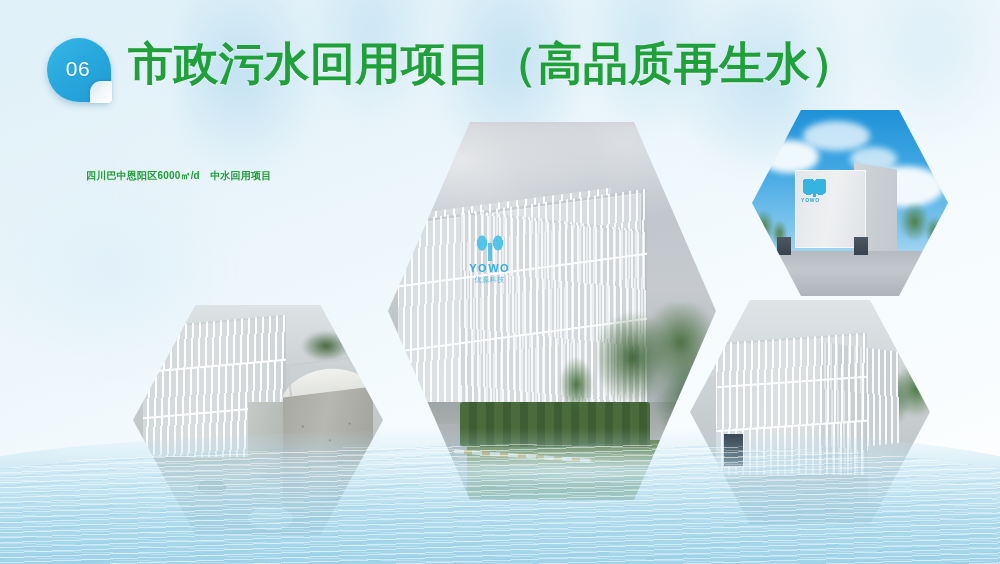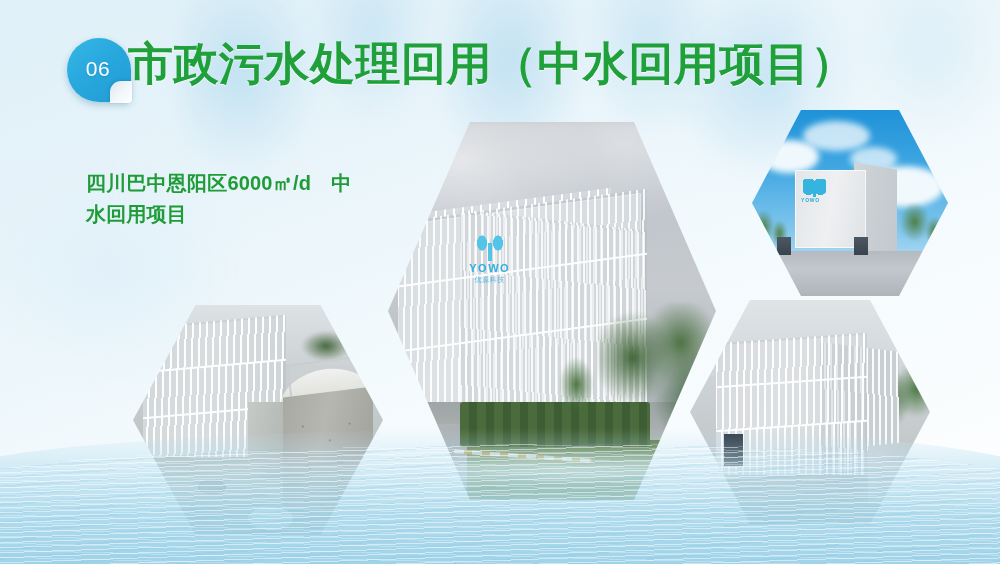--- a/index.html
+++ b/index.html
@@ -62,21 +62,21 @@
     opacity: .9;
   }
   .water-crest {
     position: absolute; left: 18%; width: 78%; bottom: 84px; height: 44px;
     background: radial-gradient(ellipse 52% 100% at 50% 100%, rgba(255,255,255,.9), rgba(255,255,255,0) 70%);
     filter: blur(6px);
   }
 
   
   .badge {
-    position: absolute; left: 67px; top: 38px; width: 64px; height: 64px;
+    position: absolute; left: 47px; top: 38px; width: 64px; height: 64px;
   }
   .badge-disc {
     position: absolute; inset: 0;
     background: linear-gradient(140deg, #37b6e6 0%, #29a8de 45%, #1e9cd4 100%);
     border-radius: 50% 50% 6px 50% / 50% 50% 6px 50%;
     box-shadow: 0 3px 7px rgba(30,110,150,.30);
   }
   .badge-fold {
     position: absolute; right: -1px; bottom: -1px; width: 22px; height: 22px;
     background: linear-gradient(315deg, #ffffff 0%, #f2f7fa 48%, #d7e6ee 100%);
@@ -95,21 +95,21 @@
     position: absolute; left: 128px; top: 36px;
     font-size: 45px; line-height: 1.25;
     color: #1fa03a; font-weight: 700;
     letter-spacing: .5px; white-space: nowrap;
     text-shadow: 0 1px 1px rgba(255,255,255,.8);
   }
 
   
   .copy { position: absolute; left: 86px; top: 168px; width: 266px; }
   .copy p {
-    color: #1f9c38; font-size: 20px; line-height: 1.55;
+    color: #1f9c38; font-size: 10px; line-height: 1.55;
     font-weight: 600; letter-spacing: .2px;
   }
   .copy p + p { margin-top: 20px; }
 
   
   .hex {
     position: absolute;
     clip-path: polygon(25% 0%, 75% 0%, 100% 50%, 75% 100%, 25% 100%, 0% 50%);
     overflow: hidden;
     filter: drop-shadow(0 3px 6px rgba(60,110,140,.18));
@@ -393,21 +393,21 @@
 
   <div class="cloud-wash"></div>
   <div class="left-wash"></div>
 
   <div class="badge">
     <div class="badge-disc"></div>
     <div class="badge-num">06</div>
     <div class="badge-fold"></div>
   </div>
 
-  <div class="title">市政污水处理回用（中水回用项目）</div>
+  <div class="title">市政污水回用项目（高品质再生水）</div>
 
   <div class="copy">
     <p>四川巴中恩阳区6000㎥/d　中水回用项目</p>
   </div>
 
   <div class="hex" id="hex-main">
     <div class="photo pA">
       <div class="sky-haze"></div>
       <div class="bldg"></div>
       <div class="bldg-face2"></div>

